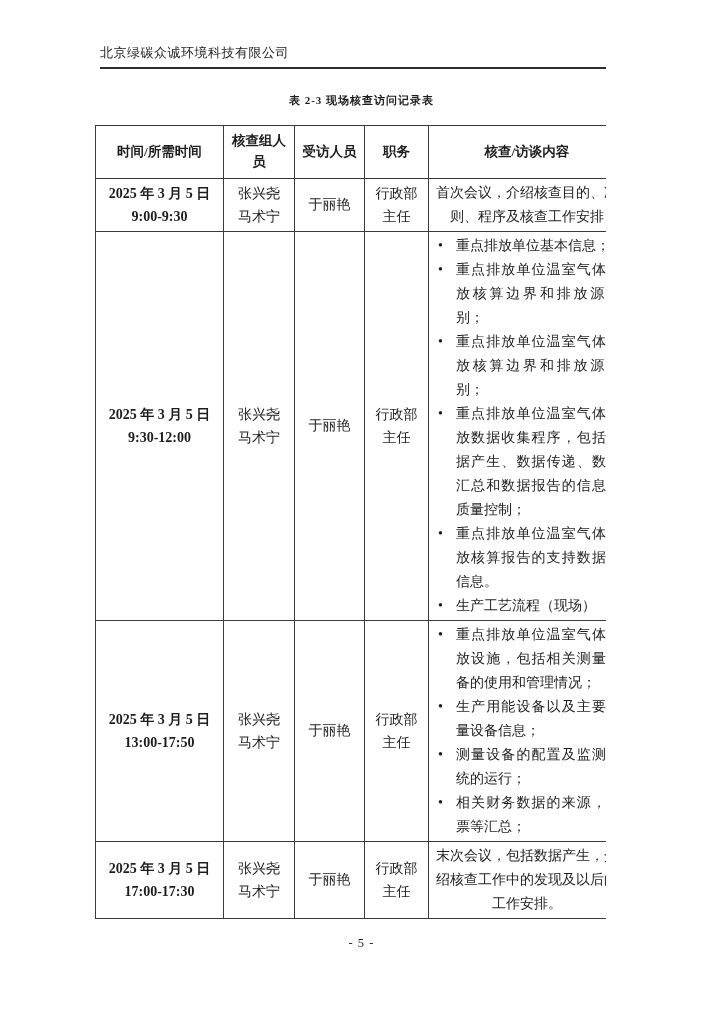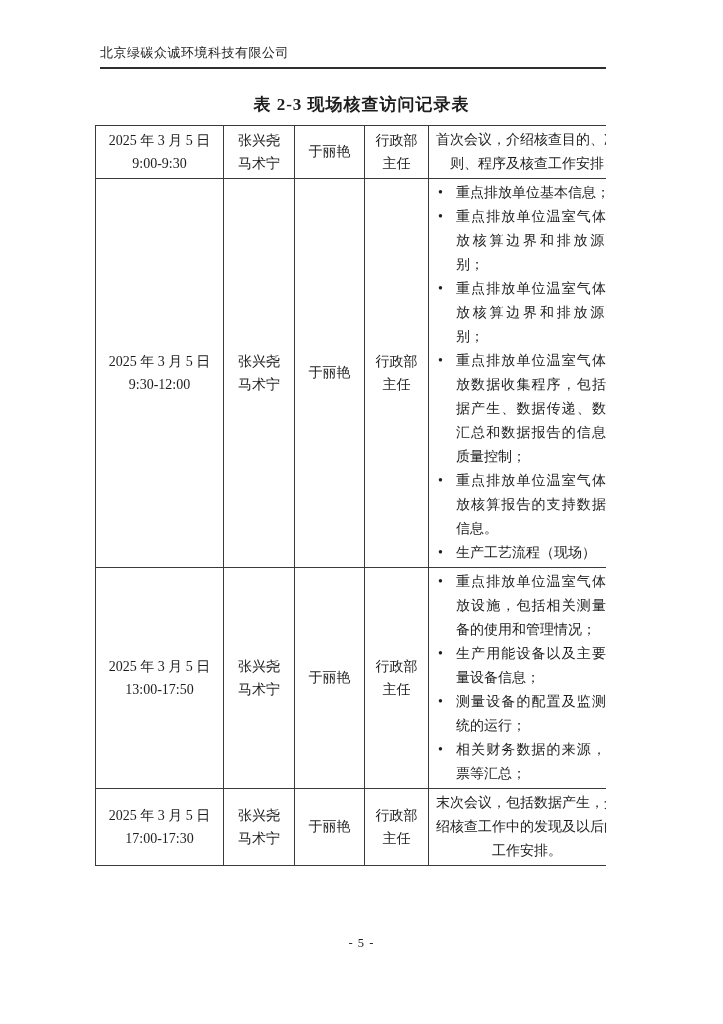--- a/index.html
+++ b/index.html
@@ -22,21 +22,21 @@
   }
   .file-no{
     background:#ececec;
     padding:1px 4px;
     white-space:nowrap;
   }
   .file-no .val{font-family:"Liberation Serif","DejaVu Serif",serif;letter-spacing:0.3px;}
   
   .doc-title{
     position:absolute;top:93px;left:0;width:723px;
-    text-align:center;font-weight:bold;font-size:17px;
+    text-align:center;font-weight:bold;font-size:11px;
     letter-spacing:1px;
   }
   
   table.record{
     position:absolute;left:95px;top:125px;width:530px;
     border-collapse:collapse;table-layout:fixed;
     font-size:14px;
   }
   table.record th,table.record td{
     border:1px solid #3a3a3a;
@@ -46,21 +46,21 @@
   }
   table.record th{
     font-weight:bold;font-size:13.5px;line-height:1.55;
     padding:2px 6px;
   }
   tr.row-header{height:53px;}
   tr.row-1{height:47px;}
   tr.row-2{height:387px;}
   tr.row-3{height:221px;}
   tr.row-4{height:77px;}
-  .time-cell div{line-height:23px;font-weight:normal;white-space:nowrap;}
+  .time-cell div{line-height:23px;font-weight:bold;white-space:nowrap;}
   .names-cell div, .pos-cell div{line-height:23px;}
   .content-cell{
     text-align:center;
     padding:3px 8px;
     line-height:24px;
   }
   .bullets-cell{
     vertical-align:top;
     text-align:left;
     padding:3px 8px 3px 6px;
@@ -99,20 +99,27 @@
 
   <table class="record">
     <colgroup>
       <col style="width:128px">
         <col style="width:71px">
         <col style="width:70px">
         <col style="width:64px">
         <col style="width:197px">
     </colgroup>
     <tbody>
+      <tr class="row-header">
+        <th>时间/所需时间</th>
+        <th>核查组人员</th>
+        <th>受访人员</th>
+        <th>职务</th>
+        <th>核查/访谈内容</th>
+      </tr>
 
       <tr class="row-1">
         <td class="time-cell">
           <div>2025 年 3 月 5 日</div>
           <div>9:00-9:30</div>
         </td>
         <td class="names-cell">
           <div>张兴尧</div>
           <div>马术宁</div>
         </td>

